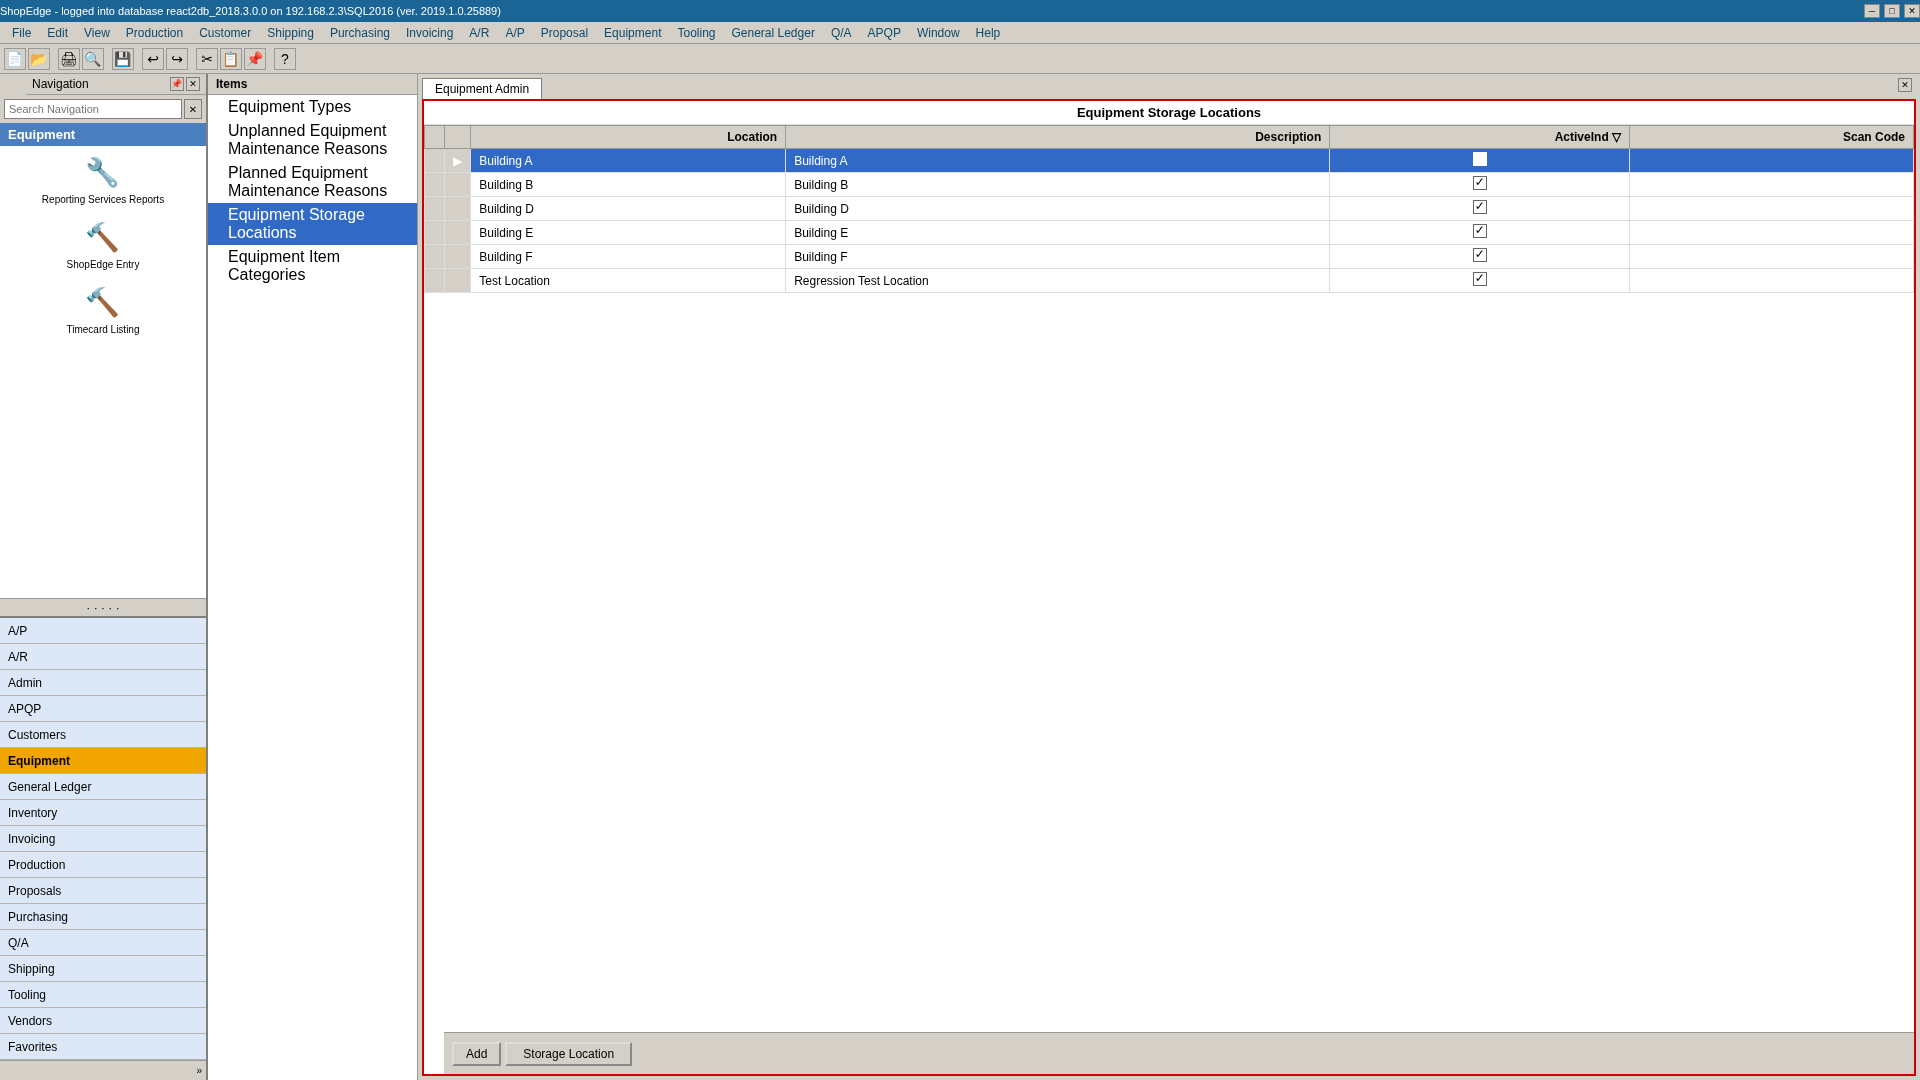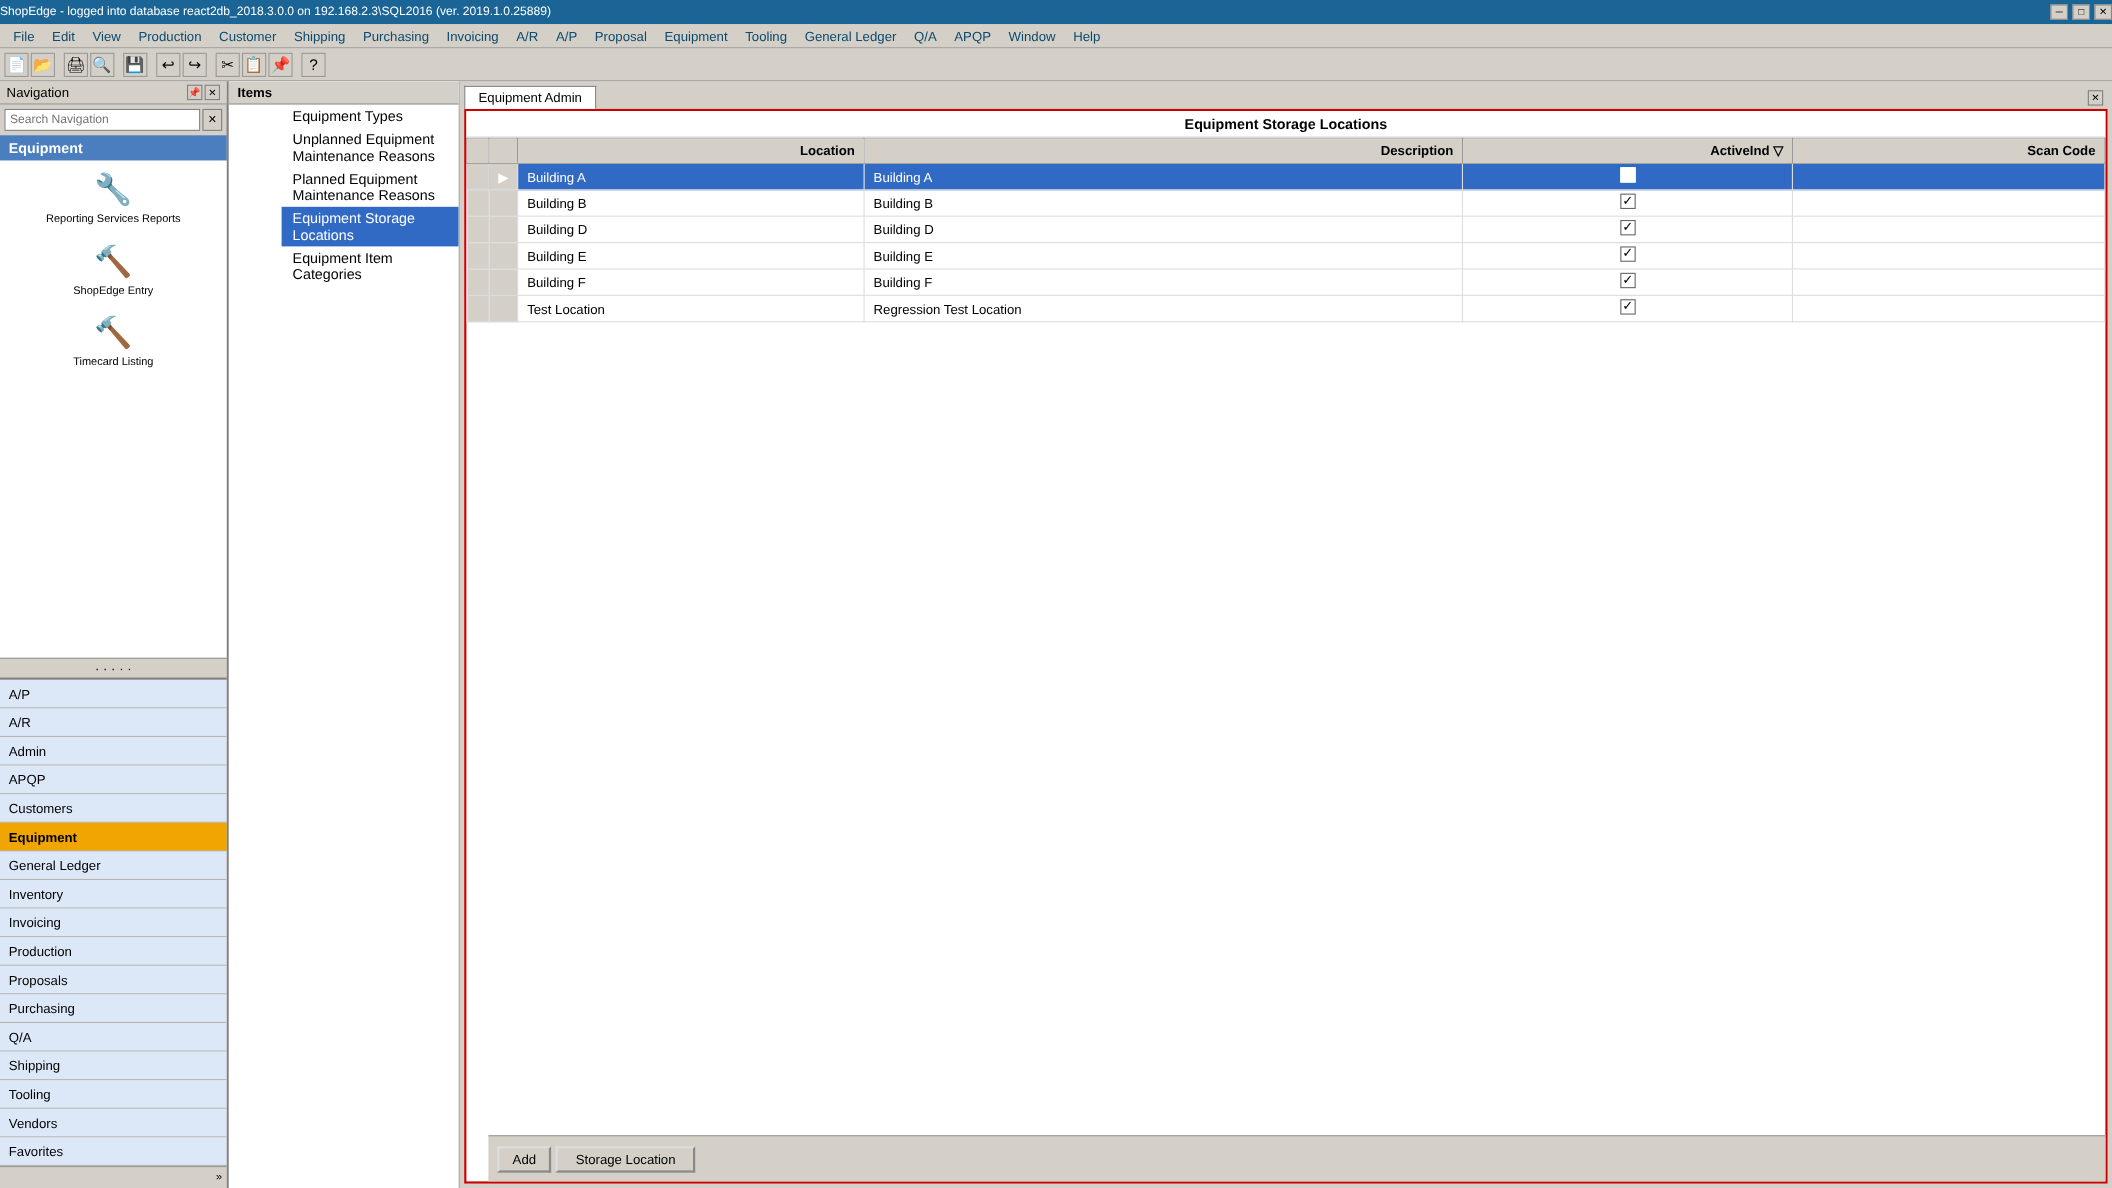--- a/index.html
+++ b/index.html
@@ -18,21 +18,21 @@
     
     #toolbar { background: #d4d0c8; height: 30px; display: flex; align-items: center; padding: 2px 4px; border-bottom: 1px solid #999; gap: 2px; }
     .toolbar-btn { width: 22px; height: 22px; background: #d4d0c8; border: 1px solid #999; display: flex; align-items: center; justify-content: center; cursor: pointer; font-size: 14px; }
     .toolbar-sep { width: 4px; height: 22px; }
 
     
     #main { display: flex; height: calc(1080px - 74px); }
 
     
     #nav-panel { width: 208px; background: #d4d0c8; border-right: 2px solid #808080; display: flex; flex-direction: column; min-height: 0; }
-    #nav-header { background: #d4d0c8; padding: 3px 6px; display: flex; align-items: center; justify-content: space-between; border-bottom: 1px solid #999; }
+    #nav-header { background: #d4d0c8; padding: 3px 6px; display: flex; align-items: center; justify-content: space-between; border-bottom: 1px solid #999; margin-left: 26px; }
     #nav-header .nav-title { font-size: 12px; font-weight: normal; }
     #nav-header .nav-controls { display: flex; gap: 2px; }
     #nav-header .nav-ctrl-btn { width: 14px; height: 14px; background: #d4d0c8; border: 1px solid #808080; font-size: 9px; display: flex; align-items: center; justify-content: center; cursor: pointer; }
     
     #search-box-wrapper { padding: 4px; display: flex; gap: 2px; }
     #search-input { flex: 1; height: 20px; border: 1px solid #808080; padding: 0 4px; font-size: 11px; background: white; }
     .search-clear-btn { width: 18px; height: 20px; background: #d4d0c8; border: 1px solid #808080; display: flex; align-items: center; justify-content: center; cursor: pointer; font-size: 10px; }
 
     
     #equipment-section { background: #4a7ebf; color: white; padding: 4px 8px; font-size: 13px; font-weight: bold; display: flex; align-items: center; justify-content: space-between; }
@@ -47,29 +47,29 @@
     
     #nav-sidebar { display: flex; flex-direction: column; border-top: 2px solid #808080; }
     .sidebar-item { height: 26px; display: flex; align-items: center; padding: 0 8px; cursor: pointer; border-bottom: 1px solid #b8b4ac; font-size: 12px; color: #000; background: #c8d8f0; }
     .sidebar-item.active { background: #f0a500; color: #000; font-weight: bold; }
     .sidebar-item.light { background: #dce8f8; }
     .sidebar-more { height: 20px; background: #d4d0c8; display: flex; align-items: center; justify-content: flex-end; padding-right: 4px; font-size: 10px; cursor: pointer; border-top: 1px solid #999; }
 
     
     #tree-panel { width: 210px; background: white; border-right: 1px solid #999; overflow-y: auto; }
     #tree-panel .tree-header { background: #d4d0c8; padding: 3px 8px; border-bottom: 1px solid #999; font-weight: bold; font-size: 12px; }
-    .tree-item { padding: 3px 10px; font-size: 13px; cursor: pointer; color: #000; margin-left: 48px; }
+    .tree-item { padding: 3px 20px; font-size: 16px; cursor: pointer; color: #000; }
     .tree-item.selected { background: #316ac5; color: white; }
     .tree-item.normal { color: #000; }
 
     
     #content-area { flex: 1; display: flex; flex-direction: column; background: #d4d0c8; }
     
     
-    #tab-bar { display: flex; align-items: center; padding: 4px 4px 0; background: #d4d0c8; gap: 16px; }
+    #tab-bar { display: flex; align-items: flex-start; padding: 4px 4px 0; background: #d4d0c8; gap: 16px; }
     .tab { padding: 3px 12px; background: #d4d0c8; border: 1px solid #808080; border-bottom: none; cursor: pointer; font-size: 12px; }
     .tab.active { background: white; z-index: 1; }
     .tab-close { width: 14px; height: 14px; background: #d4d0c8; border: 1px solid #808080; margin-left: 4px; display: inline-flex; align-items: center; justify-content: center; font-size: 9px; cursor: pointer; }
 
     
     #content-frame { flex: 1; background: white; margin: 0 4px 4px; border: 2px solid #c00; display: flex; flex-direction: column; }
     
     #content-title { background: white; padding: 4px 8px; text-align: center; font-size: 13px; font-weight: bold; border-bottom: 1px solid #ddd; }
     
     

